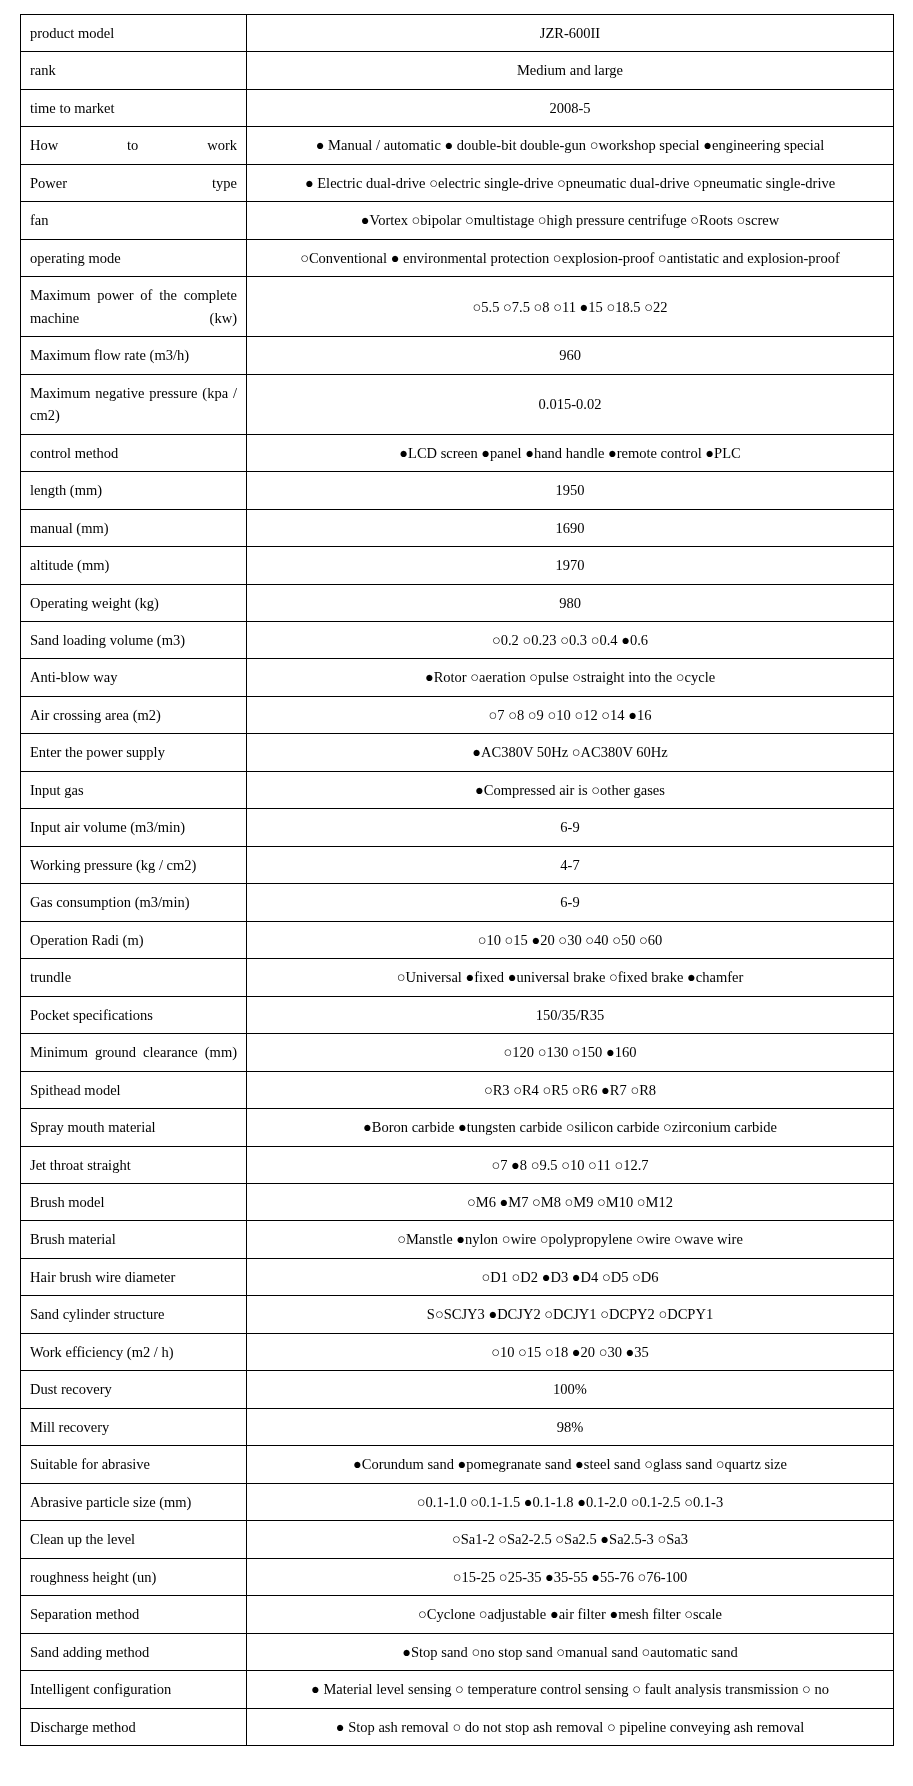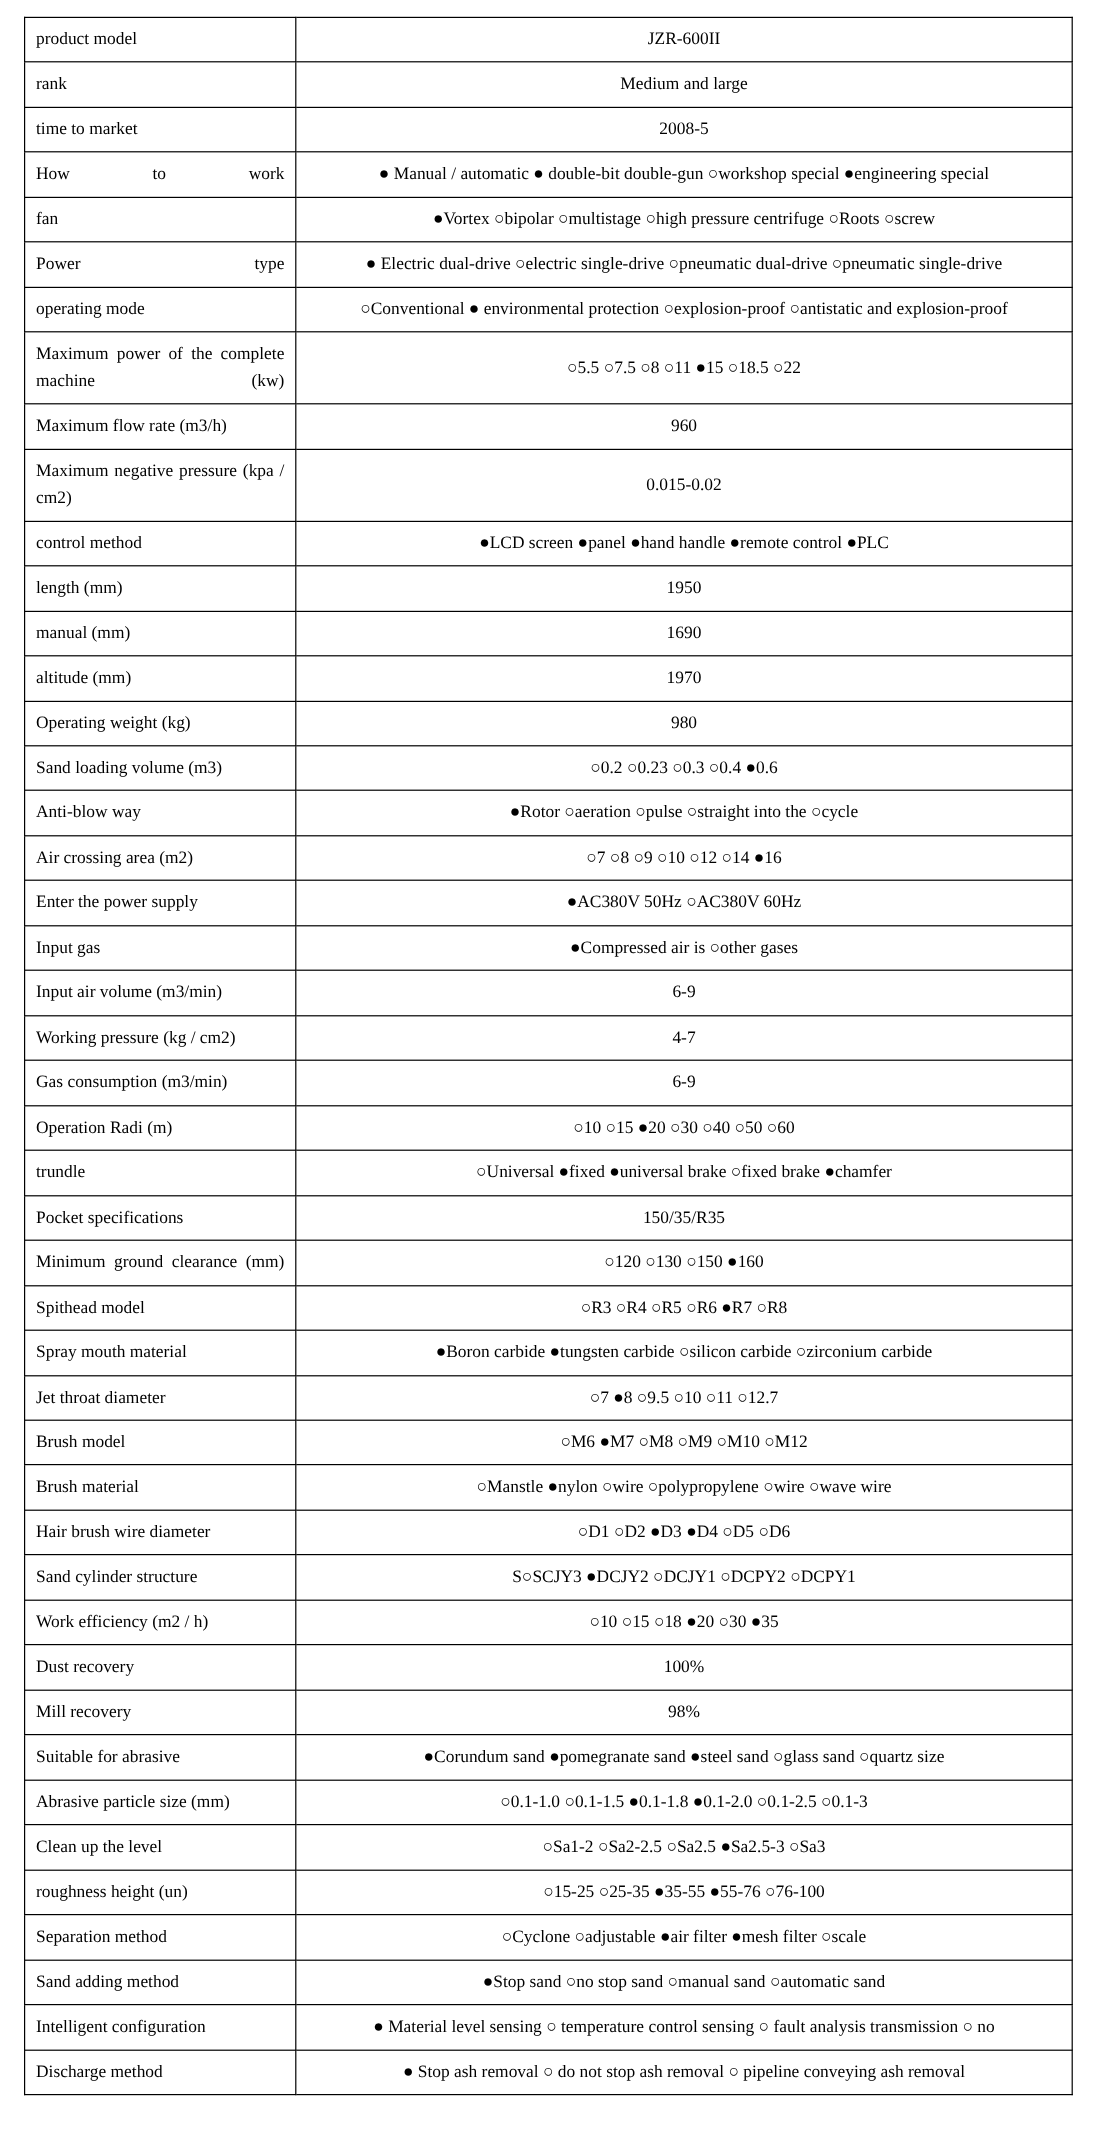--- a/index.html
+++ b/index.html
@@ -59,28 +59,28 @@
       </tr>
       <tr>
         <td class="label nojust">time to market</td>
         <td class="value">2008-5</td>
       </tr>
       <tr>
         <td class="label">How to work</td>
         <td class="value">● Manual / automatic      ● double-bit double-gun      ○workshop special ●engineering special</td>
       </tr>
       <tr>
+        <td class="label">Power type</td>
+        <td class="value">● Electric dual-drive    ○electric single-drive    ○pneumatic dual-drive ○pneumatic single-drive</td>
+      </tr>
+      <tr>
         <td class="label nojust">fan</td>
         <td class="value">●Vortex  ○bipolar  ○multistage  ○high pressure centrifuge  ○Roots  ○screw</td>
       </tr>
       <tr>
-        <td class="label">Power type</td>
-        <td class="value">● Electric dual-drive    ○electric single-drive    ○pneumatic dual-drive ○pneumatic single-drive</td>
-      </tr>
-      <tr>
         <td class="label nojust">operating mode</td>
         <td class="value">○Conventional   ● environmental protection   ○explosion-proof   ○antistatic and explosion-proof</td>
       </tr>
       <tr>
         <td class="label">Maximum power of the complete machine (kw)</td>
         <td class="value">○5.5     ○7.5     ○8     ○11     ●15     ○18.5     ○22</td>
       </tr>
       <tr>
         <td class="label nojust">Maximum flow rate (m3/h)</td>
         <td class="value">960</td>
@@ -159,21 +159,21 @@
       </tr>
       <tr>
         <td class="label nojust">Spithead model</td>
         <td class="value">○R3      ○R4      ○R5      ○R6      ●R7      ○R8</td>
       </tr>
       <tr>
         <td class="label nojust">Spray mouth material</td>
         <td class="value">●Boron carbide  ●tungsten carbide  ○silicon carbide  ○zirconium carbide</td>
       </tr>
       <tr>
-        <td class="label nojust">Jet throat diameter</td>
+        <td class="label nojust">Jet throat straight</td>
         <td class="value">○7      ●8      ○9.5      ○10      ○11      ○12.7</td>
       </tr>
       <tr>
         <td class="label nojust">Brush model</td>
         <td class="value">○M6    ●M7    ○M8    ○M9    ○M10    ○M12</td>
       </tr>
       <tr>
         <td class="label nojust">Brush material</td>
         <td class="value">○Manstle   ●nylon   ○wire   ○polypropylene   ○wire   ○wave wire</td>
       </tr>

